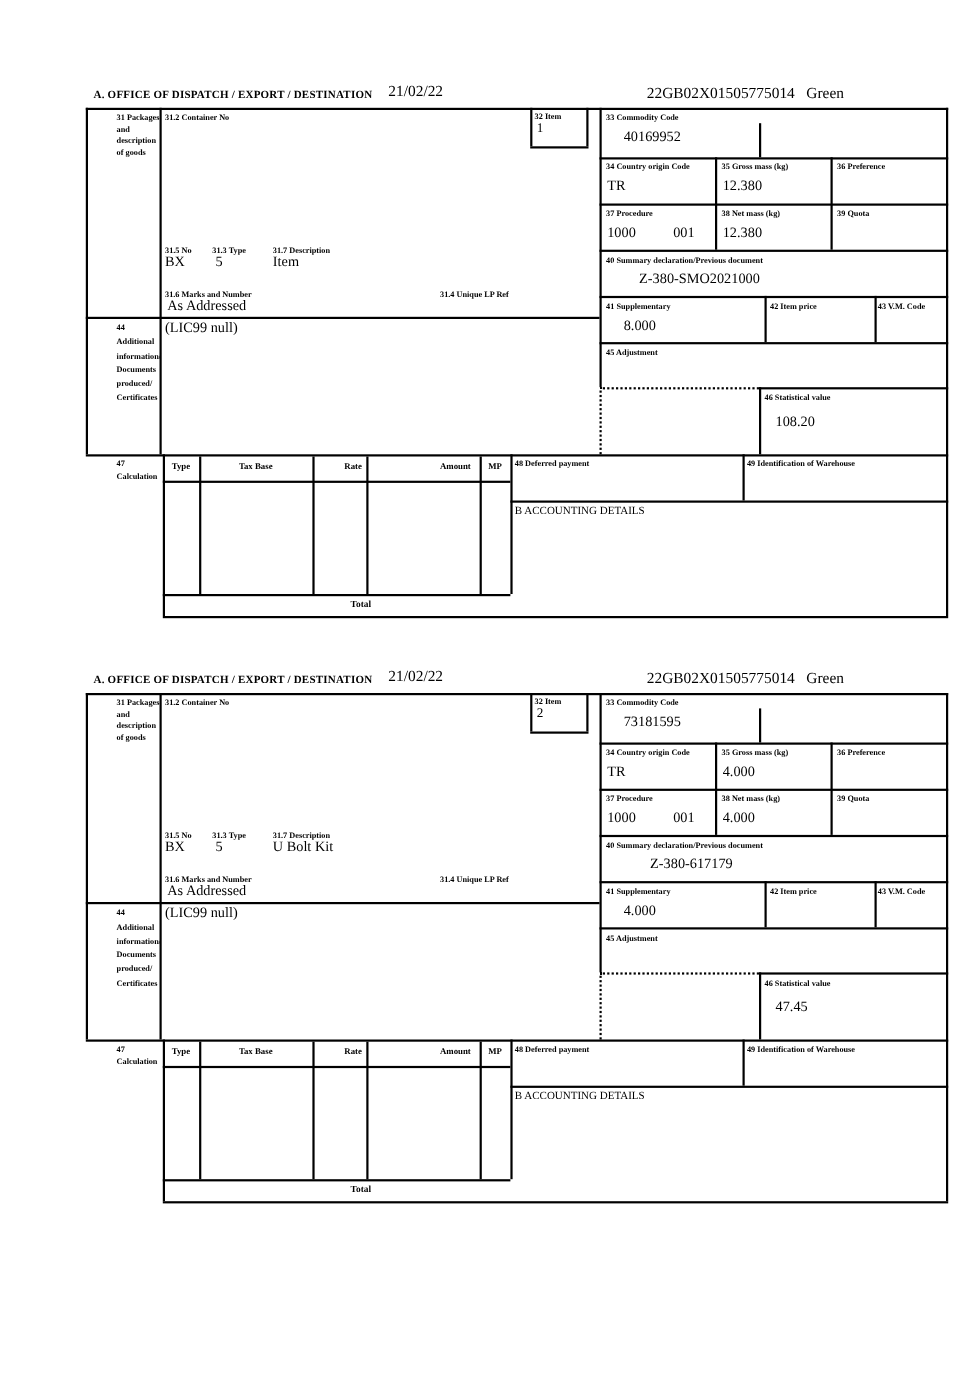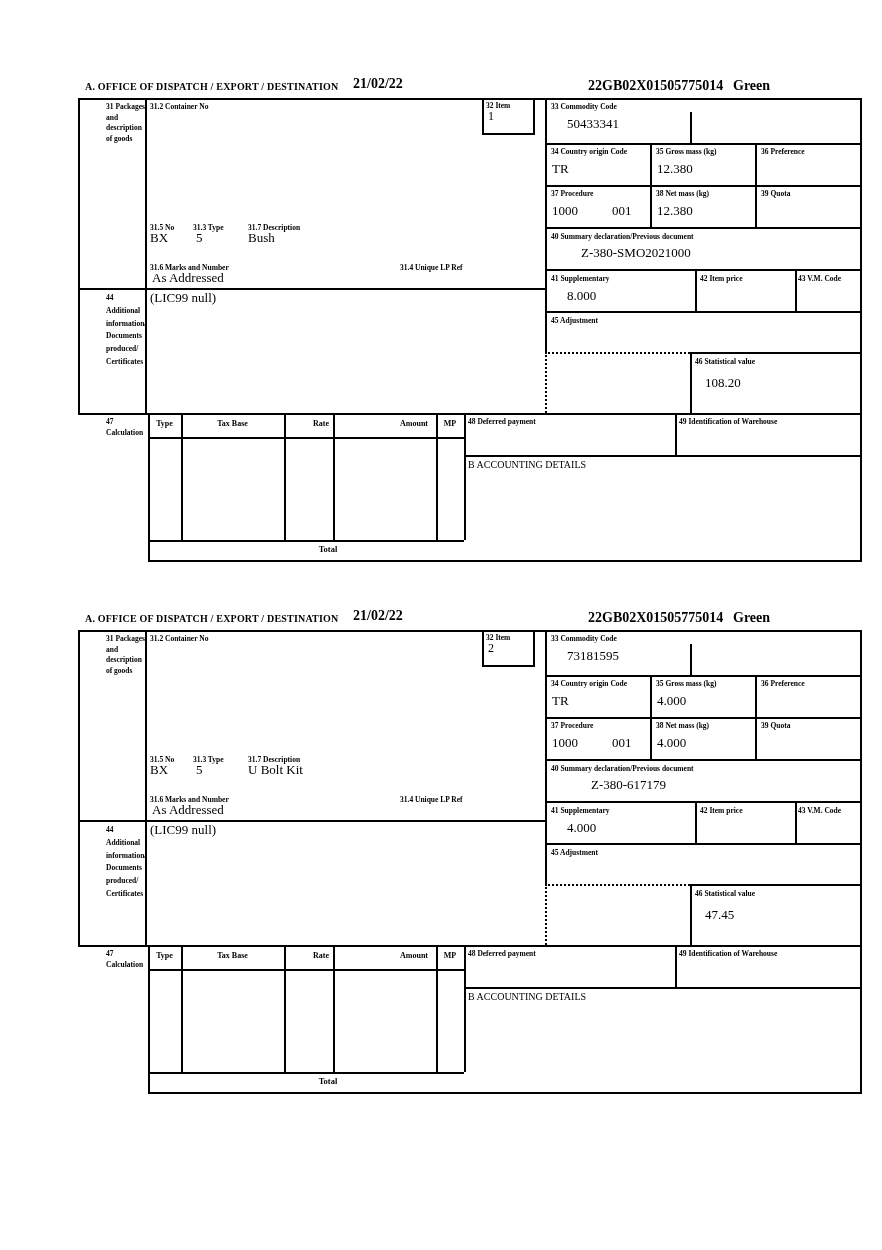--- a/index.html
+++ b/index.html
@@ -12,21 +12,21 @@
   .section{position:absolute;left:0;width:882px;height:500px;}
   .hl{position:absolute;height:2px;background:#000;}
   .vl{position:absolute;width:2px;background:#000;}
   .hd{position:absolute;height:0;border-top:2px dotted #000;}
   .vd{position:absolute;width:0;border-left:2px dotted #000;}
   .lbl{position:absolute;font-size:7.5px;font-weight:bold;white-space:nowrap;line-height:9px;}
   .lblblk{position:absolute;font-size:7.5px;font-weight:bold;line-height:10.5px;margin-left:24px;}
   .lblblk div{white-space:nowrap;}
   .val{position:absolute;font-size:13px;white-space:nowrap;line-height:14px;}
   .hdr-title{position:absolute;font-size:10px;font-weight:bold;white-space:nowrap;letter-spacing:0.2px;}
-  .hdr-big{position:absolute;font-size:14px;white-space:nowrap;font-weight:bold;}
+  .hdr-big{position:absolute;font-size:14px;white-space:nowrap;}
   .acct{position:absolute;font-size:10px;font-weight:normal;white-space:nowrap;}
   .thead{position:absolute;font-size:8px;font-weight:bold;top:343px;line-height:10px;}
   .total{position:absolute;font-size:8.5px;font-weight:bold;text-align:center;}
 </style>
 </head>
 <body>
 
 <div id="page">
   <div class="section" style="top: 76px;">
 
@@ -80,41 +80,41 @@
       <div>and</div>
       <div>description</div>
       <div>of goods</div>
     </div>
     <div class="lbl" style="left:150px;top:26px;">31.2 Container No</div>
 
     <div class="lbl" style="left:486px;top:25px;">32 Item</div>
     <div class="val" style="left:488px;top:33px;font-size:12px;">1</div>
 
     <div class="lbl" style="left:551px;top:26px;">33 Commodity Code</div>
-    <div class="val" style="left:567px;top:41px;">50433341</div>
+    <div class="val" style="left:567px;top:41px;">40169952</div>
 
     <div class="lbl" style="left:551px;top:71px;">34 Country origin Code</div>
     <div class="val" style="left:552px;top:86px;">TR</div>
     <div class="lbl" style="left:656px;top:71px;">35 Gross mass (kg)</div>
     <div class="val" style="left:657px;top:86px;">12.380</div>
     <div class="lbl" style="left:761px;top:71px;">36 Preference</div>
 
     <div class="lbl" style="left:551px;top:113px;">37 Procedure</div>
     <div class="val" style="left:552px;top:128px;">1000</div>
     <div class="val" style="left:612px;top:128px;">001</div>
     <div class="lbl" style="left:656px;top:113px;">38 Net mass (kg)</div>
     <div class="val" style="left:657px;top:128px;">12.380</div>
     <div class="lbl" style="left:761px;top:113px;">39 Quota</div>
 
     <div class="lbl" style="left:150px;top:147px;">31.5 No</div>
     <div class="lbl" style="left:193px;top:147px;">31.3 Type</div>
     <div class="lbl" style="left:248px;top:147px;">31.7 Description</div>
     <div class="val" style="left:150px;top:155px;">BX</div>
     <div class="val" style="left:196px;top:155px;">5</div>
-    <div class="val" style="left:248px;top:155px;">Bush</div>
+    <div class="val" style="left:248px;top:155px;">Item</div>
 
     <div class="lbl" style="left:150px;top:187px;">31.6 Marks and Number</div>
     <div class="lbl" style="left:400px;top:187px;">31.4 Unique LP Ref</div>
     <div class="val" style="left:152px;top:195px;">As Addressed</div>
 
     <div class="lbl" style="left:551px;top:156px;">40 Summary declaration/Previous document</div>
     <div class="val" style="left:581px;top:170px;">Z-380-SMO2021000</div>
 
     <div class="lbl" style="left:551px;top:198px;">41 Supplementary</div>
     <div class="val" style="left:567px;top:213px;">8.000</div>

